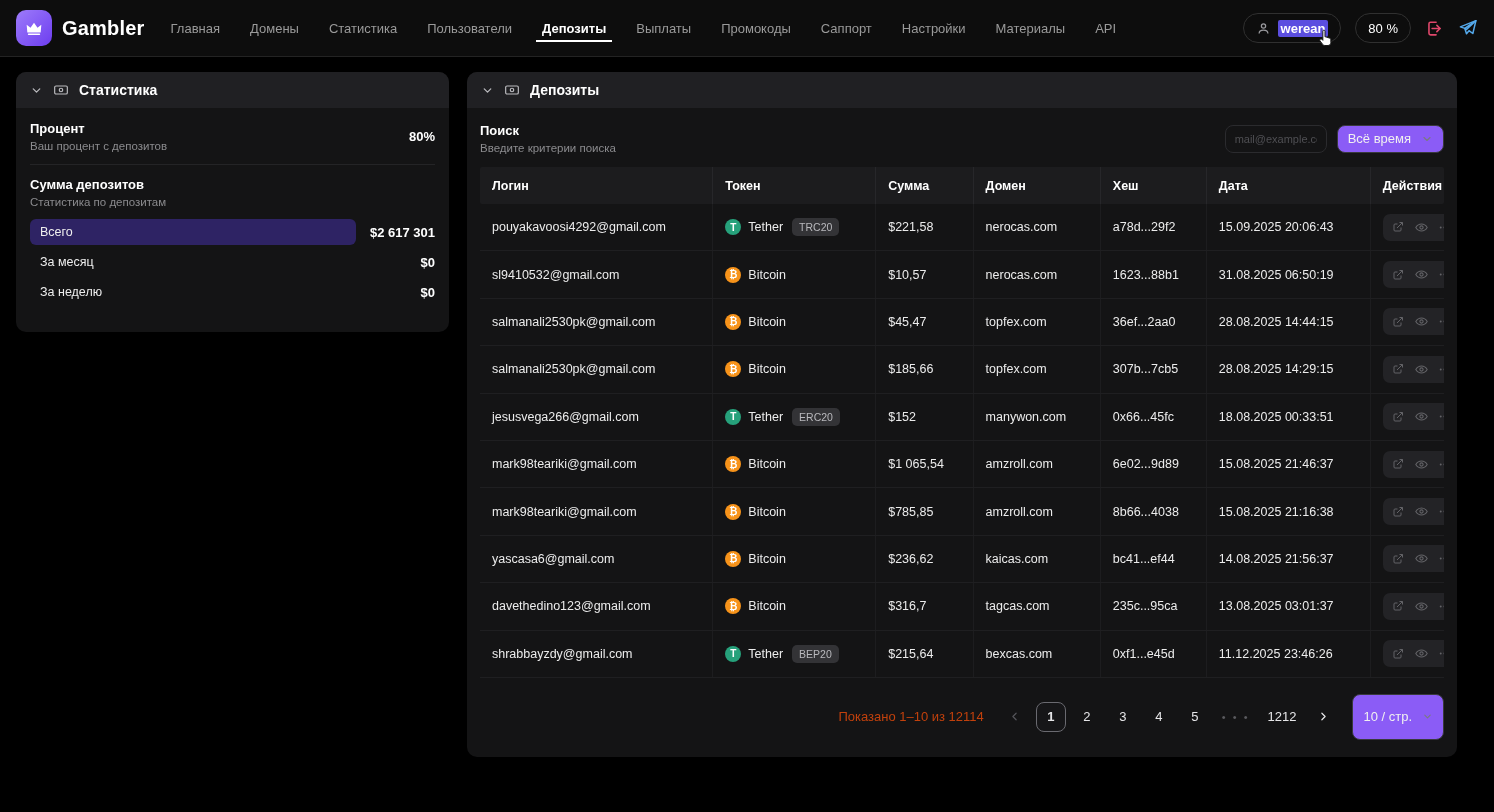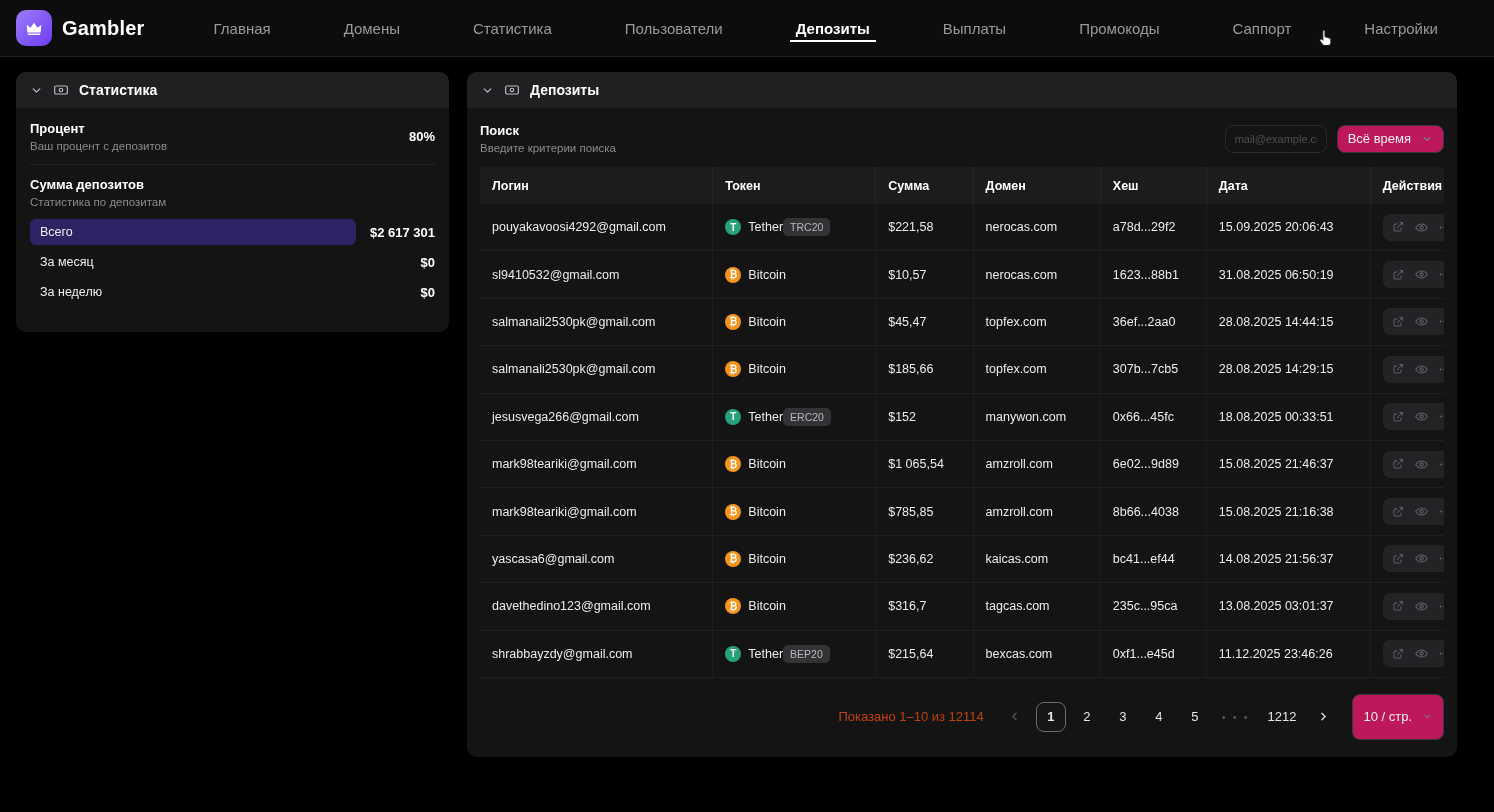--- a/index.html
+++ b/index.html
@@ -8,21 +8,21 @@
 
   
   .topbar { position:absolute; left:0; top:0; width:1494px; height:57px;
     background:#0d0d0d; border-bottom:1px solid #232323; display:flex; align-items:center; padding:14px 16px; }
   .logo-box { width:36px; height:36px; border-radius:10px;
     background:linear-gradient(135deg,#9d7bfa 0%,#6d3df0 100%);
     display:flex; align-items:center; justify-content:center; flex:0 0 auto; }
   .brand { font-size:20px; font-weight:800; margin-left:10px; letter-spacing:.2px; }
   .nav { display:flex; align-items:center; height:100%; margin-left:26px; gap:30px; }
   .nav-item { position:relative; height:100%; display:flex; align-items:center;
-    font-size:15px; color:#9a9a9a; cursor:pointer; white-space:nowrap;margin-left:43px; }
+    font-size:13px; color:#9a9a9a; cursor:pointer; white-space:nowrap; }
   .nav-item.active { color:#fff; font-weight:700; }
   .nav-item.active::after { content:""; position:absolute; left:-6px; right:-6px; bottom:0; height:2px; background:#fff; }
   .top-right { margin-left:auto; display:flex; align-items:center; gap:14px;text-align:center; }
   .pill { height:30px; border:1px solid #303030; border-radius:999px; display:flex;
     align-items:center; padding:0 12px; gap:7px; font-size:13px; background:#0d0d0d; }
   .uname { font-weight:700; padding:1px 3px; border-radius:2px; }
   .icon-btn { display:flex; align-items:center; justify-content:center; cursor:pointer; }
 
   
   .panel { position:absolute; background:#141415; border-radius:10px; overflow:hidden; }
@@ -48,39 +48,39 @@
   .sum-val { min-width:60px; text-align:right; font-size:13px; font-weight:700; }
 
   
   .search-row { display:flex; justify-content:space-between; align-items:center; padding:15px 13px 13px; }
   .search-right { display:flex; gap:10px; align-items:center; }
   .email-input { width:102px; height:28px; background:transparent; border:1px solid #2b2b2e;
     border-radius:8px; color:#ddd; font-size:11px; padding:0 9px; outline:none;
     font-family:"Liberation Sans","DejaVu Sans",sans-serif; }
   .email-input::placeholder { color:#4f4f53; }
   .select-box { height:28px; border:1px solid #39393d; border-radius:8px; display:flex;
-    align-items:center; gap:10px; padding:0 10px; font-size:13px; color:#f0f0f0; cursor:pointer; background:#be185d; }
+    align-items:center; gap:10px; padding:0 10px; font-size:13px; color:#f0f0f0; cursor:pointer; background:#8b5cf6; }
   .select-box .chev { color:#7a7a7e; display:flex; }
 
   
   .table { margin:0 13px; }
   .thead, .trow { display:grid;
     grid-template-columns:24.1% 16.9% 10.1% 13.2% 11% 17% 7.7%; }
   .thead { background:#1c1c1e; height:37px; border-radius:2px; }
   .th { display:flex; align-items:center; padding:0 12px; font-size:12.5px; font-weight:700;
     border-left:1px solid #27272a; }
   .th:first-child { border-left:none; }
   .trow { height:47.4px; border-bottom:1px solid #1f1f21; }
   .td { display:flex; align-items:center; padding:0 12px; font-size:12.5px; color:#ececec;
     border-left:1px solid #1d1d1f; overflow:hidden; white-space:nowrap; }
   .td:first-child { border-left:none; }
   .coin { width:16px; height:16px; border-radius:50%; display:inline-flex; align-items:center;
     justify-content:center; font-size:10px; font-weight:700; color:#fff; margin-right:7px; flex:0 0 auto; }
   .net-badge { background:#333336; color:#b9b9bd; font-size:10.5px; border-radius:5px;
-    padding:3px 7px; margin-left:0; }
+    padding:3px 7px; margin-left:9px; }
   .actions-box { background:#232326; border-radius:7px; height:27px; display:flex;
     align-items:center; gap:4px; padding:0 6px; margin-left:auto; }
   .act-icon { width:19px; height:19px; display:flex; align-items:center; justify-content:center;
     color:#636367; cursor:pointer; }
 
   
   .pagination { display:flex; align-items:center; justify-content:flex-end; gap:8px; padding:16px 13px 0; }
   .page-summary { font-size:13px; color:#c2410c; margin-right:10px; }
   .page-arrow { width:26px; height:26px; display:flex; align-items:center; justify-content:center; cursor:pointer; }
   .page-arrow.dim { color:#55555a; }

